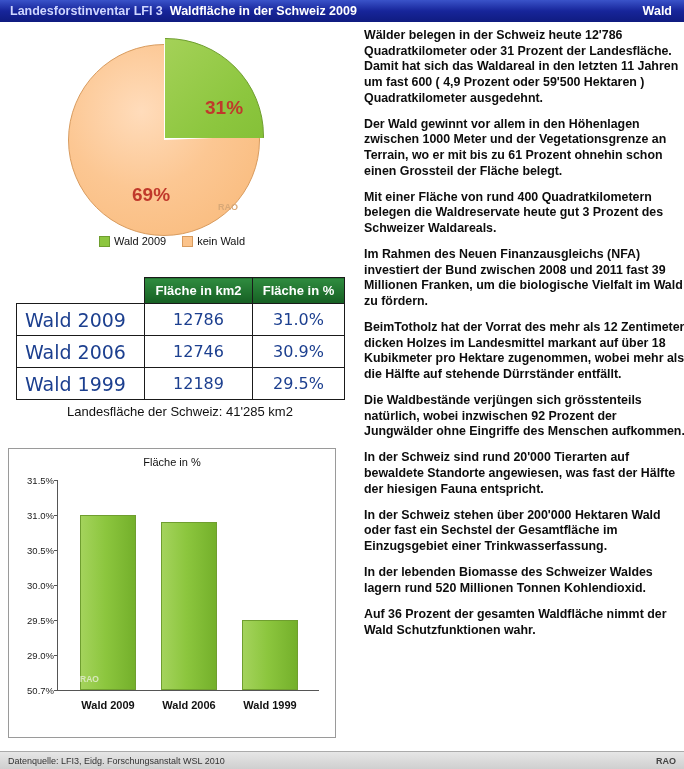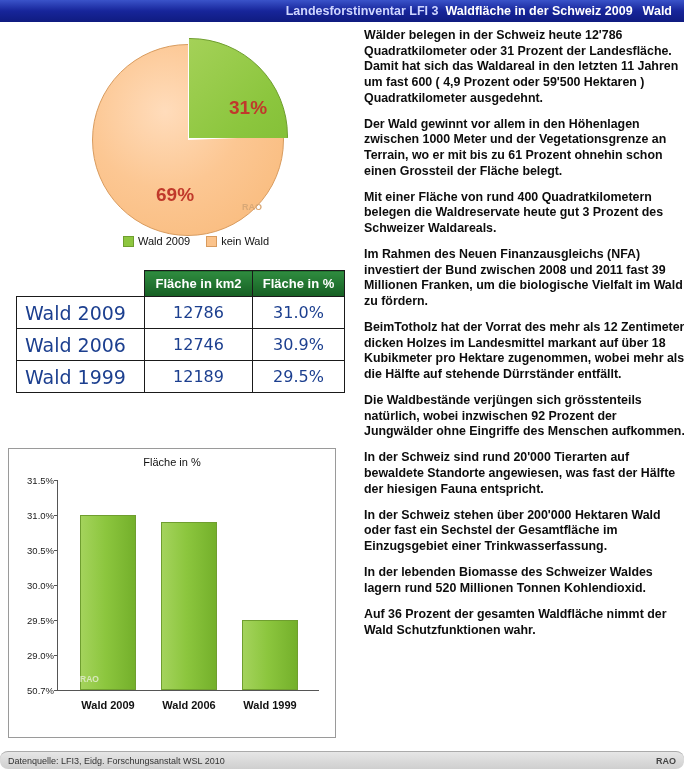--- a/index.html
+++ b/index.html
@@ -63,21 +63,20 @@
   }
   .hdr-mid {
     flex: 1;
     display: flex;
     align-items: center;
     padding-left: 10px;
     gap: 7px;
     color: #ffffff;
     font-size: 12.5px;
     font-weight: bold;
-    justify-content: flex-end;
   }
   .hdr-lfi { color: #cfd6ff; }
   .hdr-title { color: #ffffff; }
   .hdr-right {
     display: flex;
     align-items: center;
     padding: 0 12px 0 10px;
     color: #fff;
     font-size: 12.5px;
     font-weight: bold;
@@ -103,21 +102,20 @@
     height: 729px;
     padding: 6px 8px 0 6px;
     box-sizing: border-box;
   }
 
   
   #pie-wrap {
     position: relative;
     width: 344px;
     height: 230px;
-    margin-left: 24px;
   }
   #pie {
     position: absolute;
     left: 68px;
     top: 12px;
     width: 200px;
     height: 200px;
   }
   .pie-slice-green {
     position: absolute;
@@ -173,21 +171,21 @@
     color: #111;
   }
   .legend-item { display: flex; align-items: center; gap: 4px; }
   .legend-swatch { width: 9px; height: 9px; display: inline-block; }
   .sw-green { background: #8dc63f; border: 1px solid #6f9e2f; }
   .sw-orange { background: #fbc38b; border: 1px solid #d89b5e; }
 
   
   #table-wrap {
     position: absolute;
-    left: 8px; top: 248px;
+    left: 8px; top: 255px;
     width: 328px;
     padding-left: 8px;
   }
   table.data {
     border-collapse: collapse;
     width: 328px;
     table-layout: fixed;
   }
   table.data th, table.data td {
     border: 1px solid #1a1a1a;
@@ -313,21 +311,20 @@
     background: #d9d9d9;
     background: linear-gradient(to bottom, #e6e6e6 0%, #cfcfcf 100%);
     border-top: 1px solid #aaa;
     display: flex;
     align-items: center;
     justify-content: space-between;
     padding: 0 8px;
     box-sizing: border-box;
     font-size: 9px;
     color: #333;
-    border-radius: 8px;
   }
   #footer-rao { font-weight: bold; color: #444; }
 </style>
 </head>
 <body>
 
 <div id="header">
   <div class="hdr-mid">
     <span class="hdr-lfi">Landesforstinventar LFI 3</span>
     <span class="hdr-title">Waldfläche in der Schweiz 2009</span>
@@ -384,20 +381,21 @@
             <td>12746</td>
             <td>30.9%</td>
           </tr>
           <tr>
             <td class="label">Wald 1999</td>
             <td>12189</td>
             <td>29.5%</td>
           </tr>
         </tbody>
       </table>
+      <div id="table-foot">Landesfläche der Schweiz: 41'285 km2</div>
     </div>
 
     <div id="bar-wrap">
       <div id="bar-title">Fläche in %</div>
       <div id="plot">
 
         <div style="position:absolute;left:0;bottom:0px;width:100%;">
           <span class="ytick-mark"></span>
           <span class="ytick">50.7%</span>
         </div>

